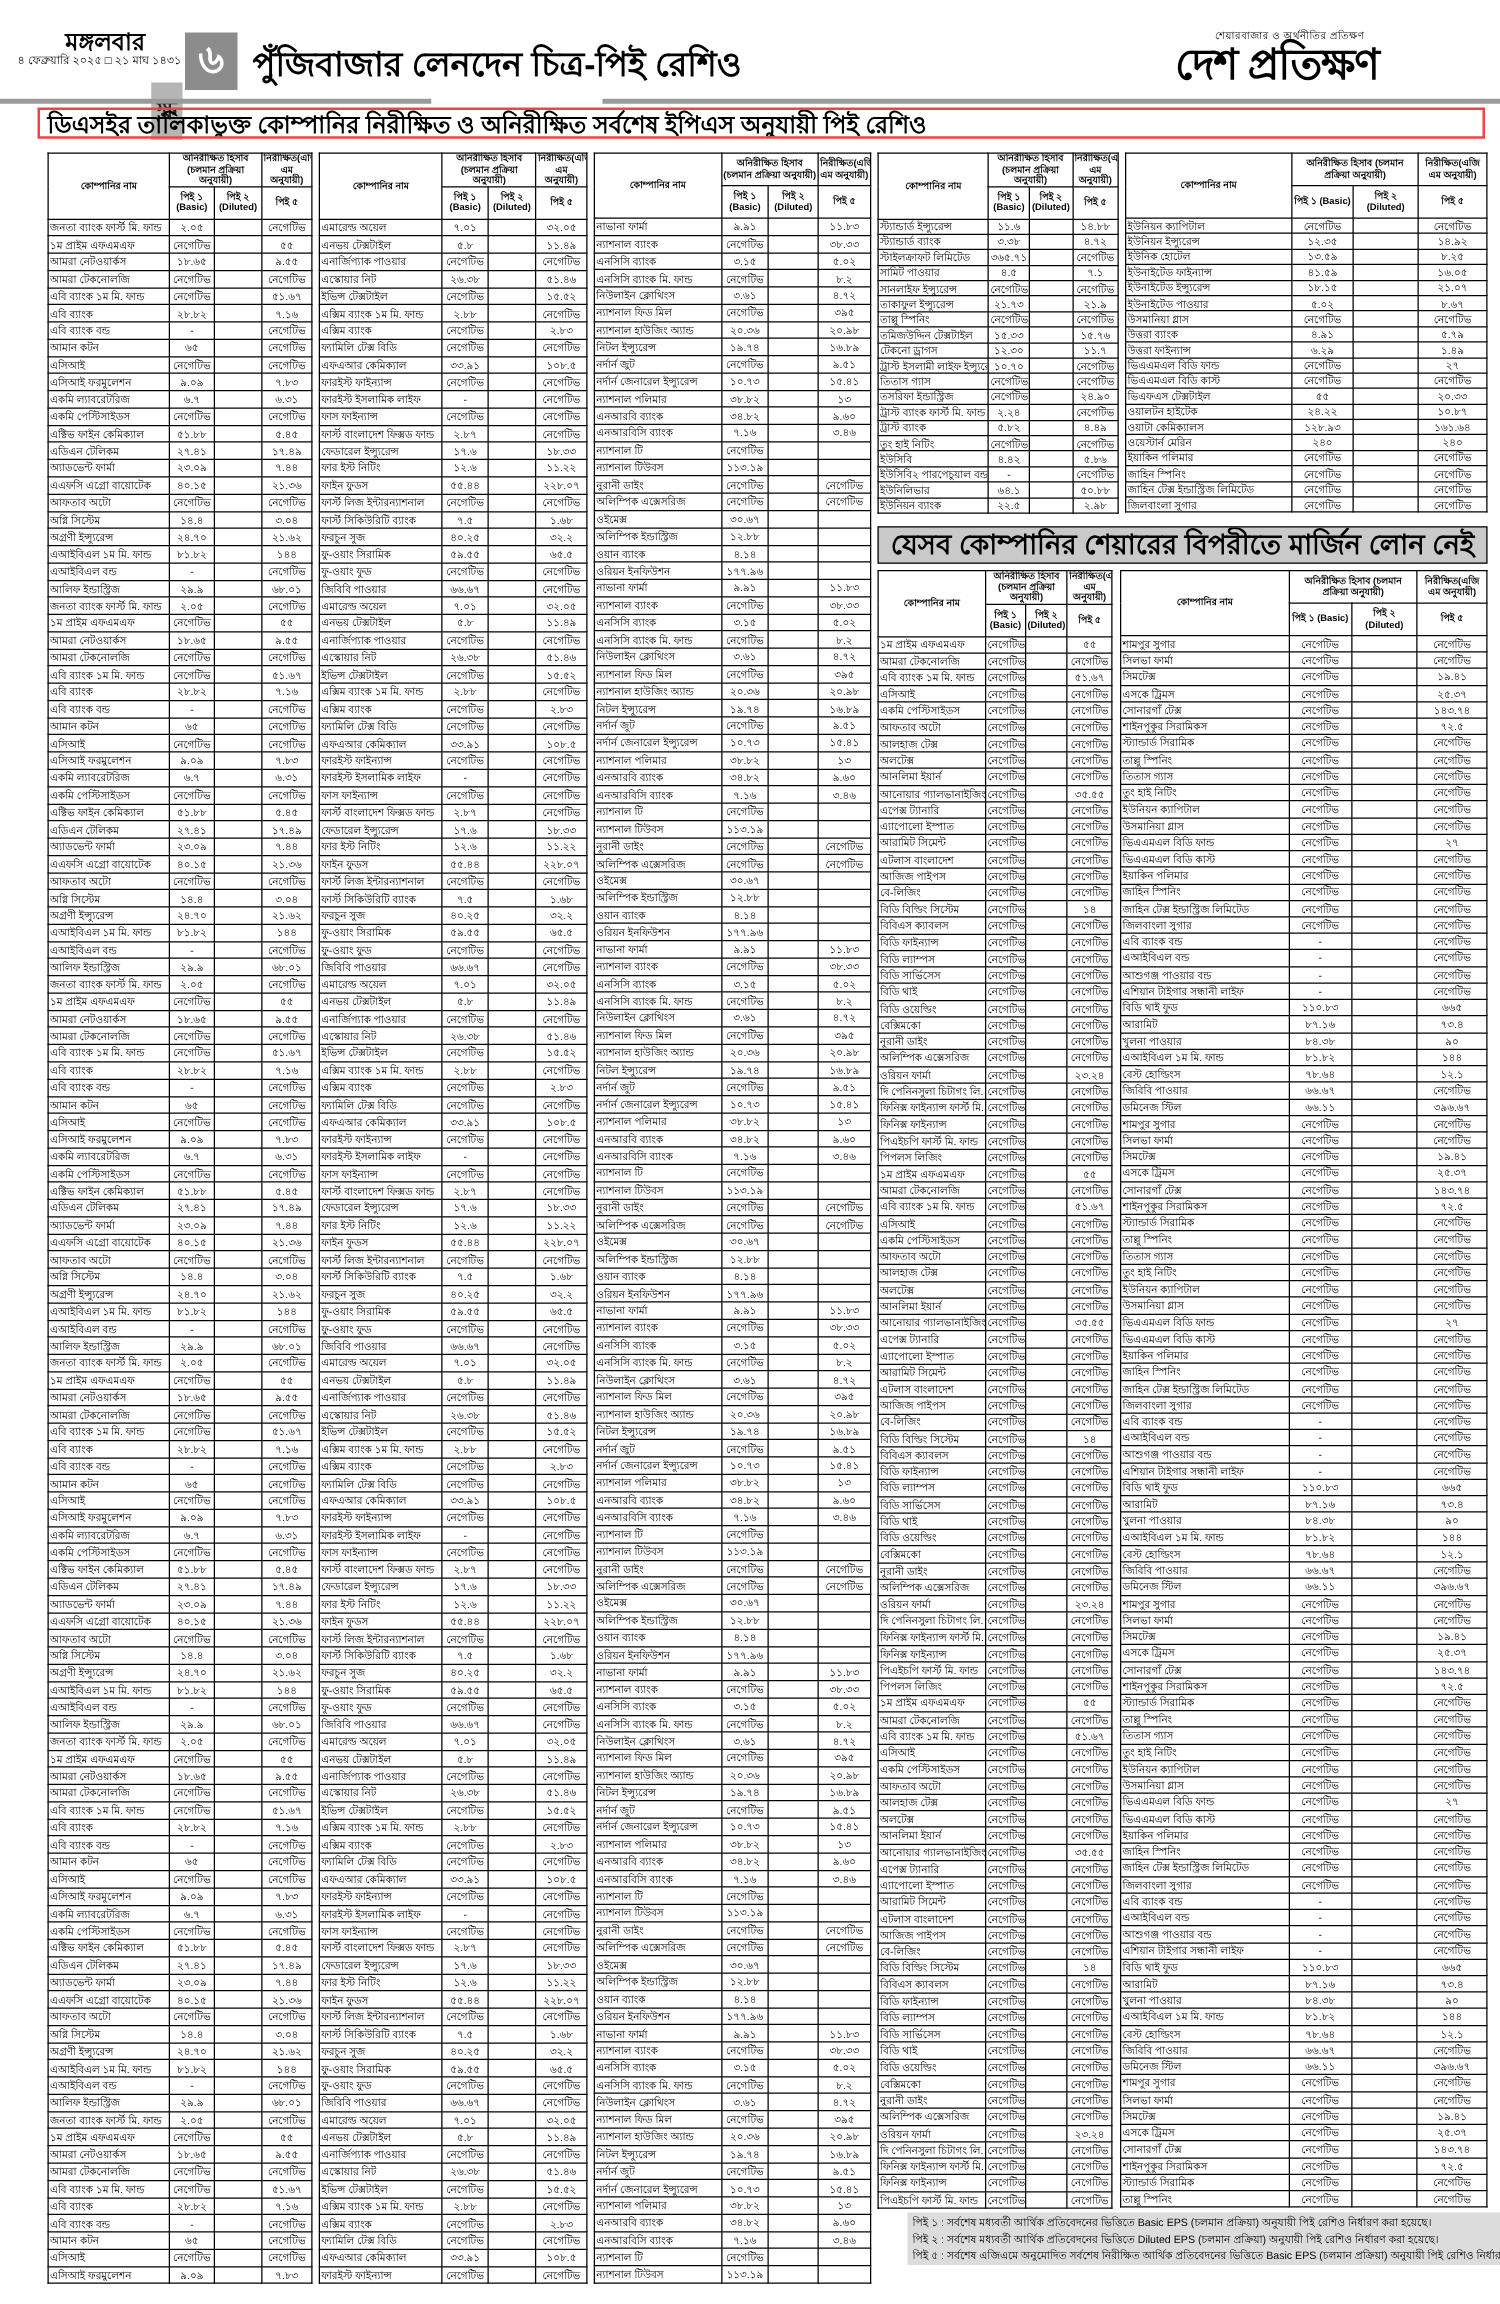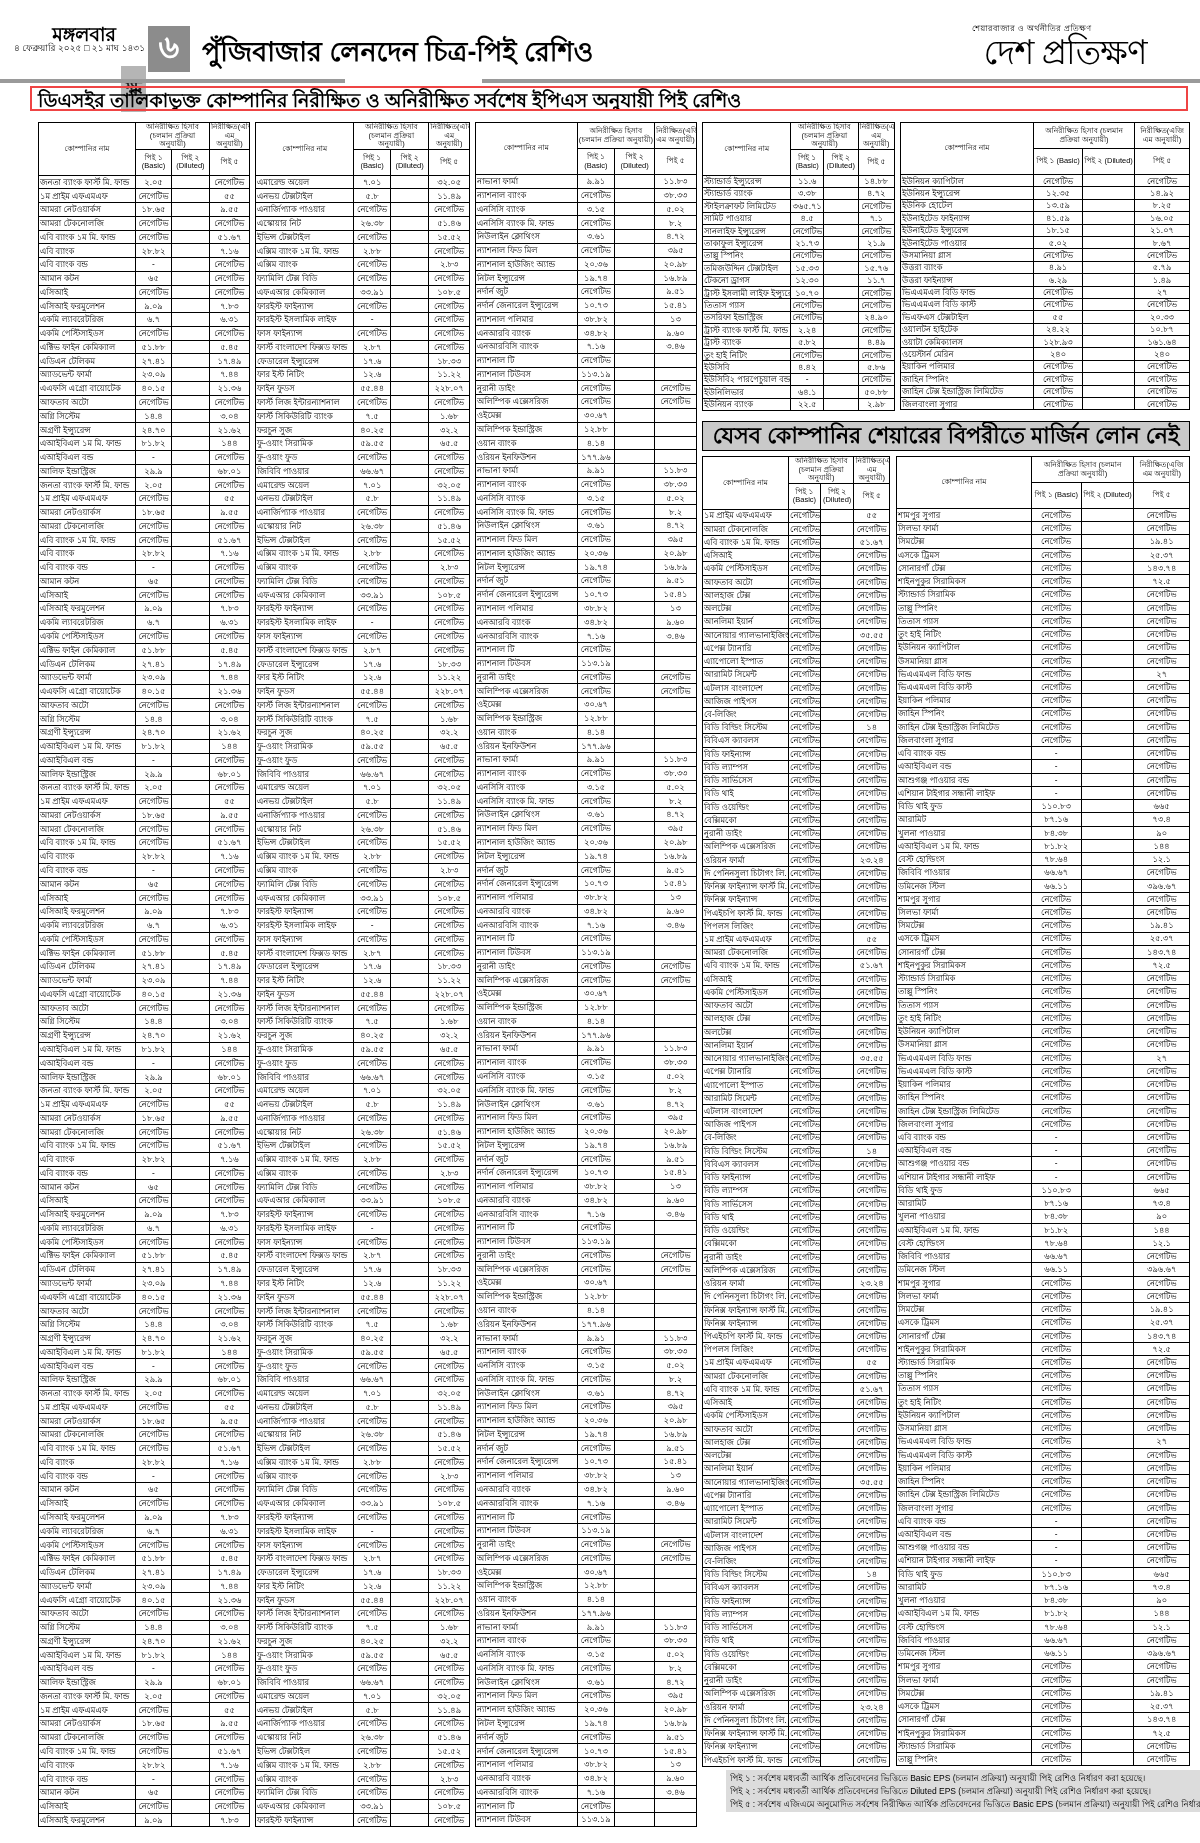--- a/index.html
+++ b/index.html
@@ -11,36 +11,36 @@
   #date-block{left:14px;top:26px;width:102px;text-align:right;}
   #weekday{font-size:19px;font-weight:bold;line-height:17px;}
   #date-line{font-size:9px;line-height:11px;white-space:nowrap;}
   #logo-mark{left:121px;top:26px;width:25px;height:46px;background:#b5b5b5;color:#222;
              display:flex;align-items:center;justify-content:center;font-size:20px;font-weight:bold;margin-top:40px;}
   #page-badge{left:148px;top:26px;width:42px;height:46px;background:#8c8c8c;color:#fff;
               display:flex;align-items:center;justify-content:center;font-size:32px;font-weight:bold;}
   #section-title{left:202px;top:31px;font-size:27px;font-weight:bold;white-space:nowrap;}
   #paper-logo{right:10px;top:24px;width:250px;text-align:left;}
   #logo-tagline{font-size:8px;line-height:9px;letter-spacing:.5px;margin-left:32px;}
-  #logo-name{font-size:34px;font-weight:400;line-height:38px;letter-spacing:-1px;text-align:center;}
+  #logo-name{font-size:34px;font-weight:700;line-height:38px;letter-spacing:-1px;}
   .rule{height:4px;background:#9a9a9a;}
   #rule-left{left:0;top:79px;width:345px;}
   #rule-right{left:482px;top:79px;width:718px;}
 
   
   #headline-box{left:30px;top:86px;width:1158px;height:25px;border:2px solid #ef4444;
                 font-size:19px;font-weight:bold;line-height:25px;padding-left:6px;
                 white-space:nowrap;overflow:hidden;box-sizing:border-box;}
 
   
   .pe-col{top:122px;}
   table.grid{width:100%;border-collapse:collapse;table-layout:fixed;background:#fff;}
   table.grid th,table.grid td{border:1px solid #000;overflow:hidden;white-space:nowrap;
                               padding:0 1px;vertical-align:middle;}
-  table.grid th{font-size:7.5px;font-weight:normal;text-align:center;line-height:8.5px;
+  table.grid th{font-size:7.5px;font-weight:bold;text-align:center;line-height:8.5px;
                 white-space:normal;}
   td.name{font-size:8.3px;text-align:left;line-height:1;}
   td.v{font-size:8.3px;text-align:center;line-height:1;}
   .full tbody tr{height:13.78px;}
   .short tbody tr{height:12.4px;}
   .mtab tbody tr{height:13.24px;}
   thead tr{height:26px;}
 
   #t1{left:38px;width:212px;}
   #t2{left:255px;width:215px;}

